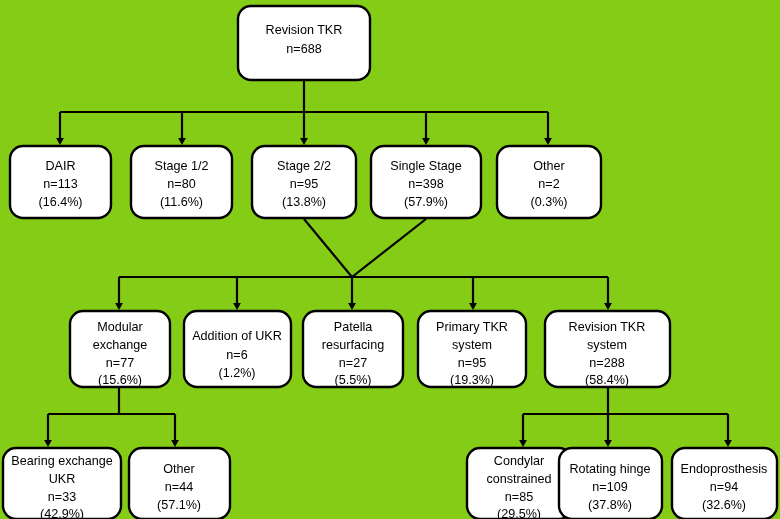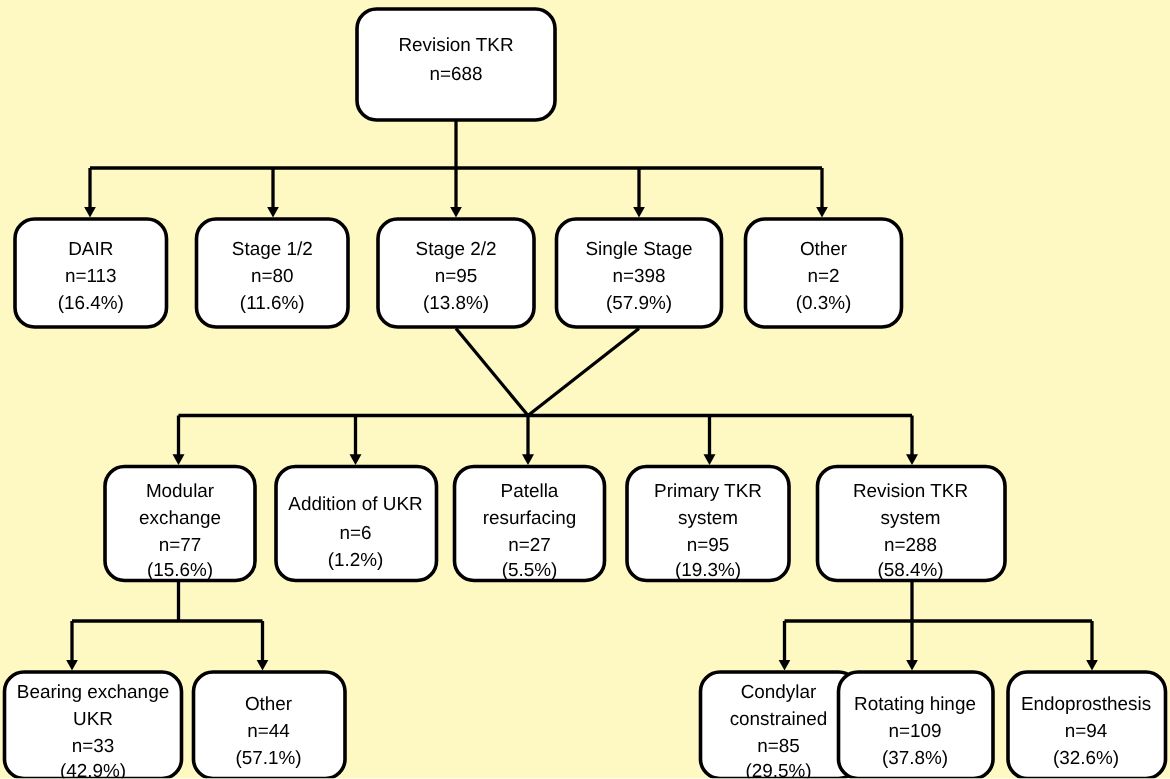--- a/index.html
+++ b/index.html
@@ -10,21 +10,21 @@
   body {
     width: 780px;
     height: 519px;
     font-family: "Liberation Sans", sans-serif;
     overflow: hidden;
   }
   #flowchart-root {
     position: relative;
     width: 780px;
     height: 519px;
-    background: #fef9c3;
+    background: #84cc16;
   }
   #flow-svg {
     position: absolute;
     top: 0;
     left: 0;
     width: 780px;
     height: 519px;
   }
   .node-box {
     fill: #ffffff;

